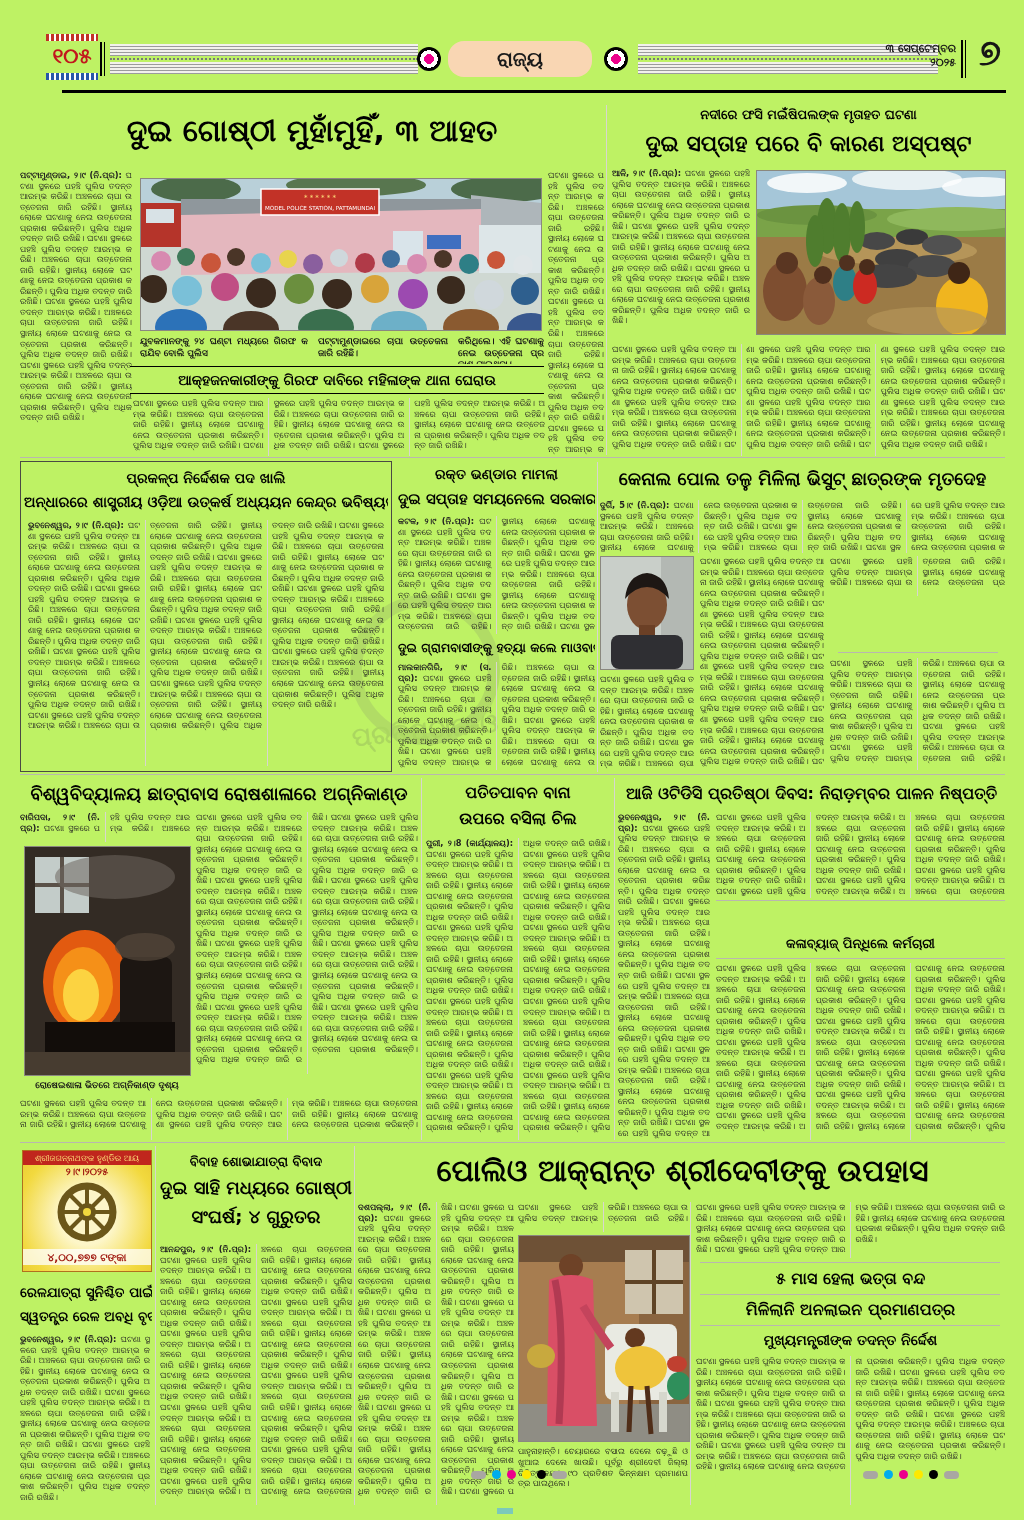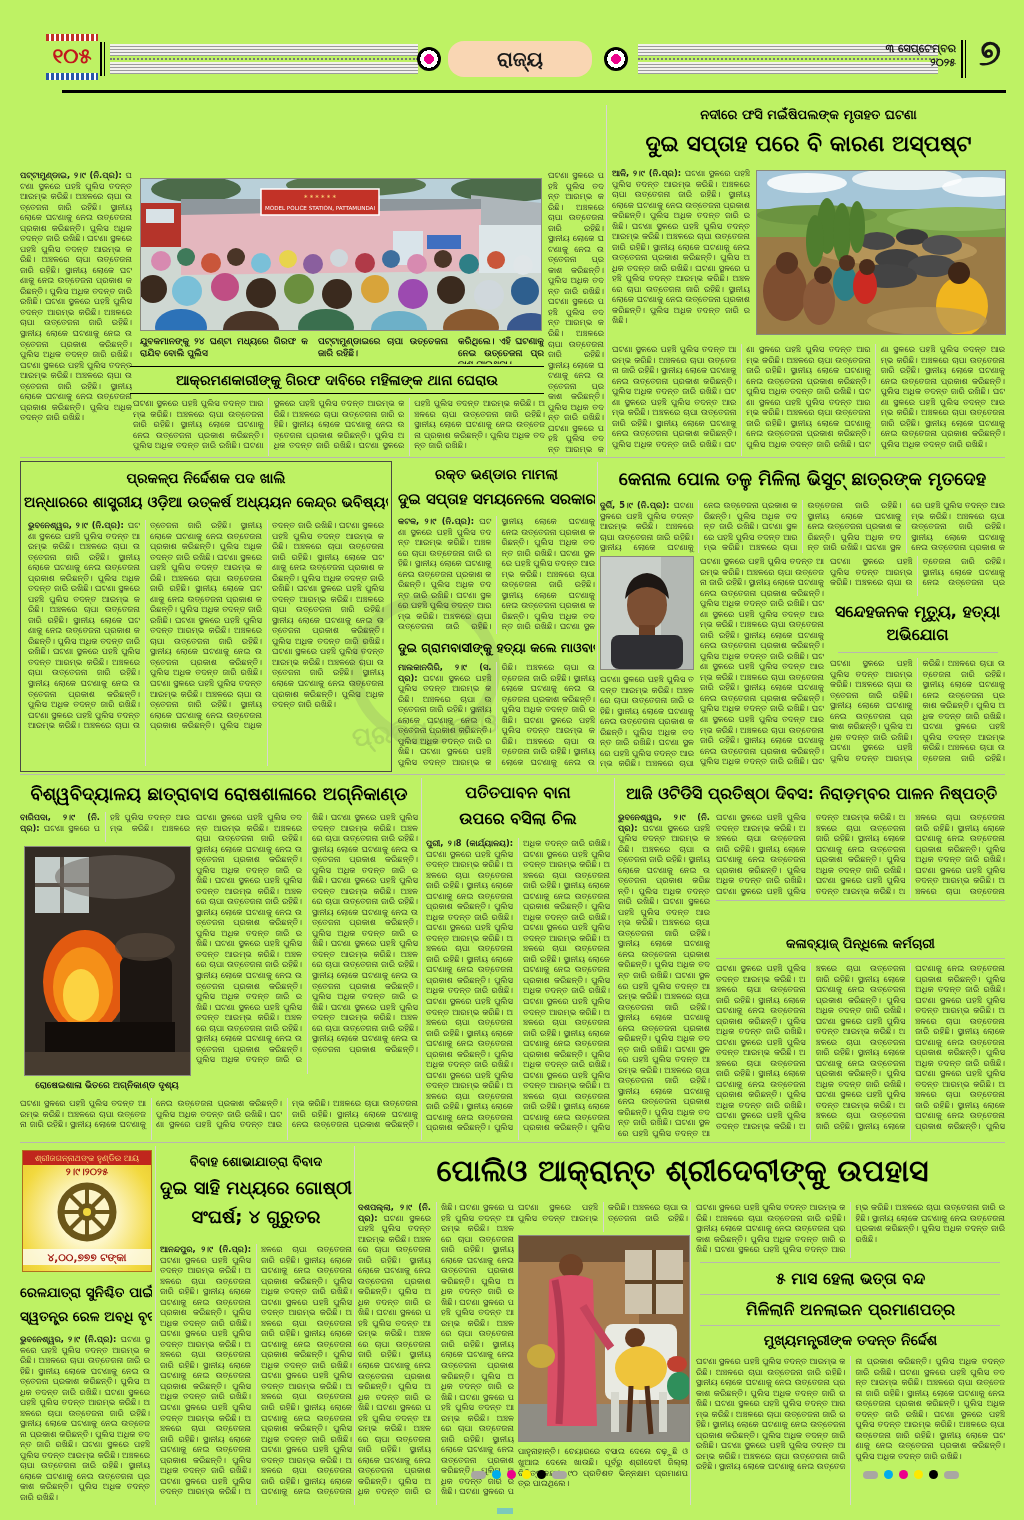--- a/index.html
+++ b/index.html
@@ -67,20 +67,21 @@
   <div class="abs vline" style="left:614px;top:778px;height:362px"></div>
   <div class="abs vline" style="left:155px;top:1146px;height:359px"></div>
   <div class="abs vline" style="left:354px;top:1146px;height:359px"></div>
   <div class="abs vline" style="left:690px;top:1202px;height:303px"></div>
 
   <div class="abs" style="left:320px;top:595px;width:210px;height:185px;opacity:.16;pointer-events:none">
     <div style="width:150px;height:150px;border:12px solid #6f6f6f;border-radius:50%;margin:0 auto"></div>
     <div style="font-size:26px;font-weight:700;color:#4f4f4f;text-align:center;transform:rotate(-6deg);margin-top:-30px">ପ୍ରତିଷ୍ଠାନ-ଓ</div>
   </div>
 
+  <div class="abs h nw" style="left:22px;top:100px;width:580px;height:62px;font-size:30px;line-height:62px">ଦୁଇ ଗୋଷ୍ଠୀ ମୁହାଁମୁହିଁ, ୩ ଆହତ</div>
 
   <div class="abs" style="left:20px;top:170px;width:112px;height:285px">
     <div class="t" style="column-count:1">
       <span class="dl">ପଟ୍ଟାମୁଣ୍ଡାଇ, ୨।୯ (ନି.ପ୍ର):</span>
       <span>ଘଟଣା ସ୍ଥଳରେ ପହଞ୍ଚି ପୁଲିସ ତଦନ୍ତ ଆରମ୍ଭ କରିଛି। ଅଞ୍ଚଳରେ ଚାପା ଉତ୍ତେଜନା ଜାରି ରହିଛି। ସ୍ଥାନୀୟ ଲୋକେ ଘଟଣାକୁ ନେଇ ଉତ୍ତେଜନା ପ୍ରକାଶ କରିଛନ୍ତି। ପୁଲିସ ଅଧିକ ତଦନ୍ତ ଜାରି ରଖିଛି। ଘଟଣା ସ୍ଥଳରେ ପହଞ୍ଚି ପୁଲିସ ତଦନ୍ତ ଆରମ୍ଭ କରିଛି। ଅଞ୍ଚଳରେ ଚାପା ଉତ୍ତେଜନା ଜାରି ରହିଛି। ସ୍ଥାନୀୟ ଲୋକେ ଘଟଣାକୁ ନେଇ ଉତ୍ତେଜନା ପ୍ରକାଶ କରିଛନ୍ତି। ପୁଲିସ ଅଧିକ ତଦନ୍ତ ଜାରି ରଖିଛି। ଘଟଣା ସ୍ଥଳରେ ପହଞ୍ଚି ପୁଲିସ ତଦନ୍ତ ଆରମ୍ଭ କରିଛି। ଅଞ୍ଚଳରେ ଚାପା ଉତ୍ତେଜନା ଜାରି ରହିଛି। ସ୍ଥାନୀୟ ଲୋକେ ଘଟଣାକୁ ନେଇ ଉତ୍ତେଜନା ପ୍ରକାଶ କରିଛନ୍ତି। ପୁଲିସ ଅଧିକ ତଦନ୍ତ ଜାରି ରଖିଛି। ଘଟଣା ସ୍ଥଳରେ ପହଞ୍ଚି ପୁଲିସ ତଦନ୍ତ ଆରମ୍ଭ କରିଛି। ଅଞ୍ଚଳରେ ଚାପା ଉତ୍ତେଜନା ଜାରି ରହିଛି। ସ୍ଥାନୀୟ ଲୋକେ ଘଟଣାକୁ ନେଇ ଉତ୍ତେଜନା ପ୍ରକାଶ କରିଛନ୍ତି। ପୁଲିସ ଅଧିକ ତଦନ୍ତ ଜାରି ରଖିଛି।</span>
     </div>
   </div>
 
   <div class="abs photoframe" style="left:140px;top:178px;width:402px;height:153px">
     <svg width="400" height="151" viewBox="0 0 400 151" preserveAspectRatio="none">
@@ -144,21 +145,21 @@
 
   <div class="abs" style="left:548px;top:170px;width:56px;height:288px">
     <div class="t" style="column-count:1"><span>ଘଟଣା ସ୍ଥଳରେ ପହଞ୍ଚି ପୁଲିସ ତଦନ୍ତ ଆରମ୍ଭ କରିଛି। ଅଞ୍ଚଳରେ ଚାପା ଉତ୍ତେଜନା ଜାରି ରହିଛି। ସ୍ଥାନୀୟ ଲୋକେ ଘଟଣାକୁ ନେଇ ଉତ୍ତେଜନା ପ୍ରକାଶ କରିଛନ୍ତି। ପୁଲିସ ଅଧିକ ତଦନ୍ତ ଜାରି ରଖିଛି। ଘଟଣା ସ୍ଥଳରେ ପହଞ୍ଚି ପୁଲିସ ତଦନ୍ତ ଆରମ୍ଭ କରିଛି। ଅଞ୍ଚଳରେ ଚାପା ଉତ୍ତେଜନା ଜାରି ରହିଛି। ସ୍ଥାନୀୟ ଲୋକେ ଘଟଣାକୁ ନେଇ ଉତ୍ତେଜନା ପ୍ରକାଶ କରିଛନ୍ତି। ପୁଲିସ ଅଧିକ ତଦନ୍ତ ଜାରି ରଖିଛି। ଘଟଣା ସ୍ଥଳରେ ପହଞ୍ଚି ପୁଲିସ ତଦନ୍ତ ଆରମ୍ଭ କରିଛି। ଅଞ୍ଚଳରେ ଚାପା ଉତ୍ତେଜନା ଜାରି ରହିଛି। ସ୍ଥାନୀୟ ଲୋକେ ଘଟଣାକୁ ନେଇ ଉତ୍ତେଜନା ପ୍ରକାଶ କରିଛନ୍ତି। ପୁଲିସ ଅଧିକ ତଦନ୍ତ ଜାରି ରଖିଛି।</span></div>
   </div>
 
   <div class="abs cap" style="left:140px;top:336px;width:168px;height:28px">ଯୁବକମାନଙ୍କୁ ୨୪ ଘଣ୍ଟା ମଧ୍ୟରେ ଗିରଫ କରାଯିବ ବୋଲି ପୁଲିସ</div>
   <div class="abs cap" style="left:318px;top:336px;width:130px;height:28px">ପଟ୍ଟାମୁଣ୍ଡାଇରେ ଚାପା ଉତ୍ତେଜନା ଜାରି ରହିଛି।</div>
   <div class="abs cap" style="left:458px;top:336px;width:86px;height:28px">କରିଥିଲେ। ଏହି ଘଟଣାକୁ ନେଇ ଉତ୍ତେଜନା ପ୍ରକାଶ ପାଇଥିବା।</div>
 
   <div class="abs rule" style="left:130px;top:366px;width:414px;height:1px"></div>
-  <div class="abs subbar nw" style="left:130px;top:368px;width:414px;height:24px;font-size:14px;line-height:24px">ଆକ୍ରମଣକାରୀଙ୍କୁ ଗିରଫ ଦାବିରେ ମହିଳାଙ୍କ ଥାନା ଘେରାଉ</div>
+  <div class="abs subbar nw" style="left:130px;top:368px;width:414px;height:24px;font-size:14px;line-height:24px">ଆକ୍ହଜନକାରୀଙ୍କୁ ଗିରଫ ଦାବିରେ ମହିଳାଙ୍କ ଥାନା ଘେରାଉ</div>
   <div class="abs rule" style="left:130px;top:393px;width:414px;height:1px"></div>
 
   <div class="abs" style="left:133px;top:398px;width:412px;height:58px">
     <div class="t" style="column-count:3"><span>ଘଟଣା ସ୍ଥଳରେ ପହଞ୍ଚି ପୁଲିସ ତଦନ୍ତ ଆରମ୍ଭ କରିଛି। ଅଞ୍ଚଳରେ ଚାପା ଉତ୍ତେଜନା ଜାରି ରହିଛି। ସ୍ଥାନୀୟ ଲୋକେ ଘଟଣାକୁ ନେଇ ଉତ୍ତେଜନା ପ୍ରକାଶ କରିଛନ୍ତି। ପୁଲିସ ଅଧିକ ତଦନ୍ତ ଜାରି ରଖିଛି। ଘଟଣା ସ୍ଥଳରେ ପହଞ୍ଚି ପୁଲିସ ତଦନ୍ତ ଆରମ୍ଭ କରିଛି। ଅଞ୍ଚଳରେ ଚାପା ଉତ୍ତେଜନା ଜାରି ରହିଛି। ସ୍ଥାନୀୟ ଲୋକେ ଘଟଣାକୁ ନେଇ ଉତ୍ତେଜନା ପ୍ରକାଶ କରିଛନ୍ତି। ପୁଲିସ ଅଧିକ ତଦନ୍ତ ଜାରି ରଖିଛି। ଘଟଣା ସ୍ଥଳରେ ପହଞ୍ଚି ପୁଲିସ ତଦନ୍ତ ଆରମ୍ଭ କରିଛି। ଅଞ୍ଚଳରେ ଚାପା ଉତ୍ତେଜନା ଜାରି ରହିଛି। ସ୍ଥାନୀୟ ଲୋକେ ଘଟଣାକୁ ନେଇ ଉତ୍ତେଜନା ପ୍ରକାଶ କରିଛନ୍ତି। ପୁଲିସ ଅଧିକ ତଦନ୍ତ ଜାରି ରଖିଛି।</span></div>
   </div>
 
   <div class="abs h nw" style="left:612px;top:106px;width:393px;height:18px;font-size:13px;line-height:18px">ନଦୀରେ ଫସି ମଇଁଷିପଲଙ୍କ ମୃତାହତ ଘଟଣା</div>
   <div class="abs h nw" style="left:612px;top:126px;width:393px;height:36px;font-size:22px;line-height:36px">ଦୁଇ ସପ୍ତାହ ପରେ ବି କାରଣ ଅସ୍ପଷ୍ଟ</div>
 
   <div class="abs" style="left:612px;top:168px;width:138px;height:172px">
@@ -256,21 +257,20 @@
   </div>
   <div class="abs" style="left:600px;top:674px;width:94px;height:96px">
     <div class="t" style="column-count:1"><span>ଘଟଣା ସ୍ଥଳରେ ପହଞ୍ଚି ପୁଲିସ ତଦନ୍ତ ଆରମ୍ଭ କରିଛି। ଅଞ୍ଚଳରେ ଚାପା ଉତ୍ତେଜନା ଜାରି ରହିଛି। ସ୍ଥାନୀୟ ଲୋକେ ଘଟଣାକୁ ନେଇ ଉତ୍ତେଜନା ପ୍ରକାଶ କରିଛନ୍ତି। ପୁଲିସ ଅଧିକ ତଦନ୍ତ ଜାରି ରଖିଛି। ଘଟଣା ସ୍ଥଳରେ ପହଞ୍ଚି ପୁଲିସ ତଦନ୍ତ ଆରମ୍ଭ କରିଛି। ଅଞ୍ଚଳରେ ଚାପା ଉତ୍ତେଜନା ଜାରି ରହିଛି। ସ୍ଥାନୀୟ ଲୋକେ ଘଟଣାକୁ ନେଇ ଉତ୍ତେଜନା ପ୍ରକାଶ କରିଛନ୍ତି। ପୁଲିସ ଅଧିକ ତଦନ୍ତ ଜାରି ରଖିଛି।</span></div>
   </div>
   <div class="abs" style="left:700px;top:556px;width:124px;height:214px">
     <div class="t" style="column-count:1"><span>ଘଟଣା ସ୍ଥଳରେ ପହଞ୍ଚି ପୁଲିସ ତଦନ୍ତ ଆରମ୍ଭ କରିଛି। ଅଞ୍ଚଳରେ ଚାପା ଉତ୍ତେଜନା ଜାରି ରହିଛି। ସ୍ଥାନୀୟ ଲୋକେ ଘଟଣାକୁ ନେଇ ଉତ୍ତେଜନା ପ୍ରକାଶ କରିଛନ୍ତି। ପୁଲିସ ଅଧିକ ତଦନ୍ତ ଜାରି ରଖିଛି। ଘଟଣା ସ୍ଥଳରେ ପହଞ୍ଚି ପୁଲିସ ତଦନ୍ତ ଆରମ୍ଭ କରିଛି। ଅଞ୍ଚଳରେ ଚାପା ଉତ୍ତେଜନା ଜାରି ରହିଛି। ସ୍ଥାନୀୟ ଲୋକେ ଘଟଣାକୁ ନେଇ ଉତ୍ତେଜନା ପ୍ରକାଶ କରିଛନ୍ତି। ପୁଲିସ ଅଧିକ ତଦନ୍ତ ଜାରି ରଖିଛି। ଘଟଣା ସ୍ଥଳରେ ପହଞ୍ଚି ପୁଲିସ ତଦନ୍ତ ଆରମ୍ଭ କରିଛି। ଅଞ୍ଚଳରେ ଚାପା ଉତ୍ତେଜନା ଜାରି ରହିଛି। ସ୍ଥାନୀୟ ଲୋକେ ଘଟଣାକୁ ନେଇ ଉତ୍ତେଜନା ପ୍ରକାଶ କରିଛନ୍ତି। ପୁଲିସ ଅଧିକ ତଦନ୍ତ ଜାରି ରଖିଛି। ଘଟଣା ସ୍ଥଳରେ ପହଞ୍ଚି ପୁଲିସ ତଦନ୍ତ ଆରମ୍ଭ କରିଛି। ଅଞ୍ଚଳରେ ଚାପା ଉତ୍ତେଜନା ଜାରି ରହିଛି। ସ୍ଥାନୀୟ ଲୋକେ ଘଟଣାକୁ ନେଇ ଉତ୍ତେଜନା ପ୍ରକାଶ କରିଛନ୍ତି। ପୁଲିସ ଅଧିକ ତଦନ୍ତ ଜାରି ରଖିଛି। ଘଟଣା ସ୍ଥଳରେ ପହଞ୍ଚି ପୁଲିସ ତଦନ୍ତ ଆରମ୍ଭ କରିଛି। ଅଞ୍ଚଳରେ ଚାପା ଉତ୍ତେଜନା ଜାରି ରହିଛି। ସ୍ଥାନୀୟ ଲୋକେ ଘଟଣାକୁ ନେଇ ଉତ୍ତେଜନା ପ୍ରକାଶ କରିଛନ୍ତି। ପୁଲିସ ଅଧିକ ତଦନ୍ତ ଜାରି ରଖିଛି।</span></div>
   </div>
   <div class="abs" style="left:830px;top:556px;width:175px;height:40px">
     <div class="t" style="column-count:2"><span>ଘଟଣା ସ୍ଥଳରେ ପହଞ୍ଚି ପୁଲିସ ତଦନ୍ତ ଆରମ୍ଭ କରିଛି। ଅଞ୍ଚଳରେ ଚାପା ଉତ୍ତେଜନା ଜାରି ରହିଛି। ସ୍ଥାନୀୟ ଲୋକେ ଘଟଣାକୁ ନେଇ ଉତ୍ତେଜନା ପ୍ରକାଶ କରିଛନ୍ତି। ପୁଲିସ ଅଧିକ ତଦନ୍ତ ଜାରି ରଖିଛି। ଘଟଣା ସ୍ଥଳରେ ପହଞ୍ଚି ପୁଲିସ ତଦନ୍ତ ଆରମ୍ଭ କରିଛି। ଅଞ୍ଚଳରେ ଚାପା ଉତ୍ତେଜନା ଜାରି ରହିଛି। ସ୍ଥାନୀୟ ଲୋକେ ଘଟଣାକୁ ନେଇ ଉତ୍ତେଜନା ପ୍ରକାଶ କରିଛନ୍ତି। ପୁଲିସ ଅଧିକ ତଦନ୍ତ ଜାରି ରଖିଛି।</span></div>
   </div>
-  <div class="abs subbar" style="left:830px;top:600px;width:175px;height:50px;font-size:16px;line-height:1.45">ସନ୍ଦେହଜନକ ମୃତ୍ୟୁ, ହତ୍ୟା ଅଭିଯୋଗ</div>
   <div class="abs grule" style="left:838px;top:652px;width:160px;height:1px"></div>
   <div class="abs" style="left:830px;top:658px;width:175px;height:112px">
     <div class="t" style="column-count:2"><span>ଘଟଣା ସ୍ଥଳରେ ପହଞ୍ଚି ପୁଲିସ ତଦନ୍ତ ଆରମ୍ଭ କରିଛି। ଅଞ୍ଚଳରେ ଚାପା ଉତ୍ତେଜନା ଜାରି ରହିଛି। ସ୍ଥାନୀୟ ଲୋକେ ଘଟଣାକୁ ନେଇ ଉତ୍ତେଜନା ପ୍ରକାଶ କରିଛନ୍ତି। ପୁଲିସ ଅଧିକ ତଦନ୍ତ ଜାରି ରଖିଛି। ଘଟଣା ସ୍ଥଳରେ ପହଞ୍ଚି ପୁଲିସ ତଦନ୍ତ ଆରମ୍ଭ କରିଛି। ଅଞ୍ଚଳରେ ଚାପା ଉତ୍ତେଜନା ଜାରି ରହିଛି। ସ୍ଥାନୀୟ ଲୋକେ ଘଟଣାକୁ ନେଇ ଉତ୍ତେଜନା ପ୍ରକାଶ କରିଛନ୍ତି। ପୁଲିସ ଅଧିକ ତଦନ୍ତ ଜାରି ରଖିଛି। ଘଟଣା ସ୍ଥଳରେ ପହଞ୍ଚି ପୁଲିସ ତଦନ୍ତ ଆରମ୍ଭ କରିଛି। ଅଞ୍ଚଳରେ ଚାପା ଉତ୍ତେଜନା ଜାରି ରହିଛି। ସ୍ଥାନୀୟ ଲୋକେ ଘଟଣାକୁ ନେଇ ଉତ୍ତେଜନା ପ୍ରକାଶ କରିଛନ୍ତି। ପୁଲିସ ଅଧିକ ତଦନ୍ତ ଜାରି ରଖିଛି। ଘଟଣା ସ୍ଥଳରେ ପହଞ୍ଚି ପୁଲିସ ତଦନ୍ତ ଆରମ୍ଭ କରିଛି। ଅଞ୍ଚଳରେ ଚାପା ଉତ୍ତେଜନା ଜାରି ରହିଛି। ସ୍ଥାନୀୟ ଲୋକେ ଘଟଣାକୁ ନେଇ ଉତ୍ତେଜନା ପ୍ରକାଶ କରିଛନ୍ତି। ପୁଲିସ ଅଧିକ ତଦନ୍ତ ଜାରି ରଖିଛି।</span></div>
   </div>
 
   <div class="abs h nw" style="left:20px;top:779px;width:398px;height:30px;font-size:18px;line-height:30px">ବିଶ୍ୱବିଦ୍ୟାଳୟ ଛାତ୍ରାବାସ ରୋଷଶାଳାରେ ଅଗ୍ନିକାଣ୍ଡ</div>
   <div class="abs" style="left:20px;top:812px;width:170px;height:30px">
     <div class="t" style="column-count:2">
       <span class="dl">ବାରିପଦା, ୨।୯ (ନି.ପ୍ର):</span>
       <span>ଘଟଣା ସ୍ଥଳରେ ପହଞ୍ଚି ପୁଲିସ ତଦନ୍ତ ଆରମ୍ଭ କରିଛି। ଅଞ୍ଚଳରେ ଚାପା ଉତ୍ତେଜନା ଜାରି ରହିଛି। ସ୍ଥାନୀୟ ଲୋକେ ଘଟଣାକୁ ନେଇ ଉତ୍ତେଜନା ପ୍ରକାଶ କରିଛନ୍ତି। ପୁଲିସ ଅଧିକ ତଦନ୍ତ ଜାରି ରଖିଛି।</span>

